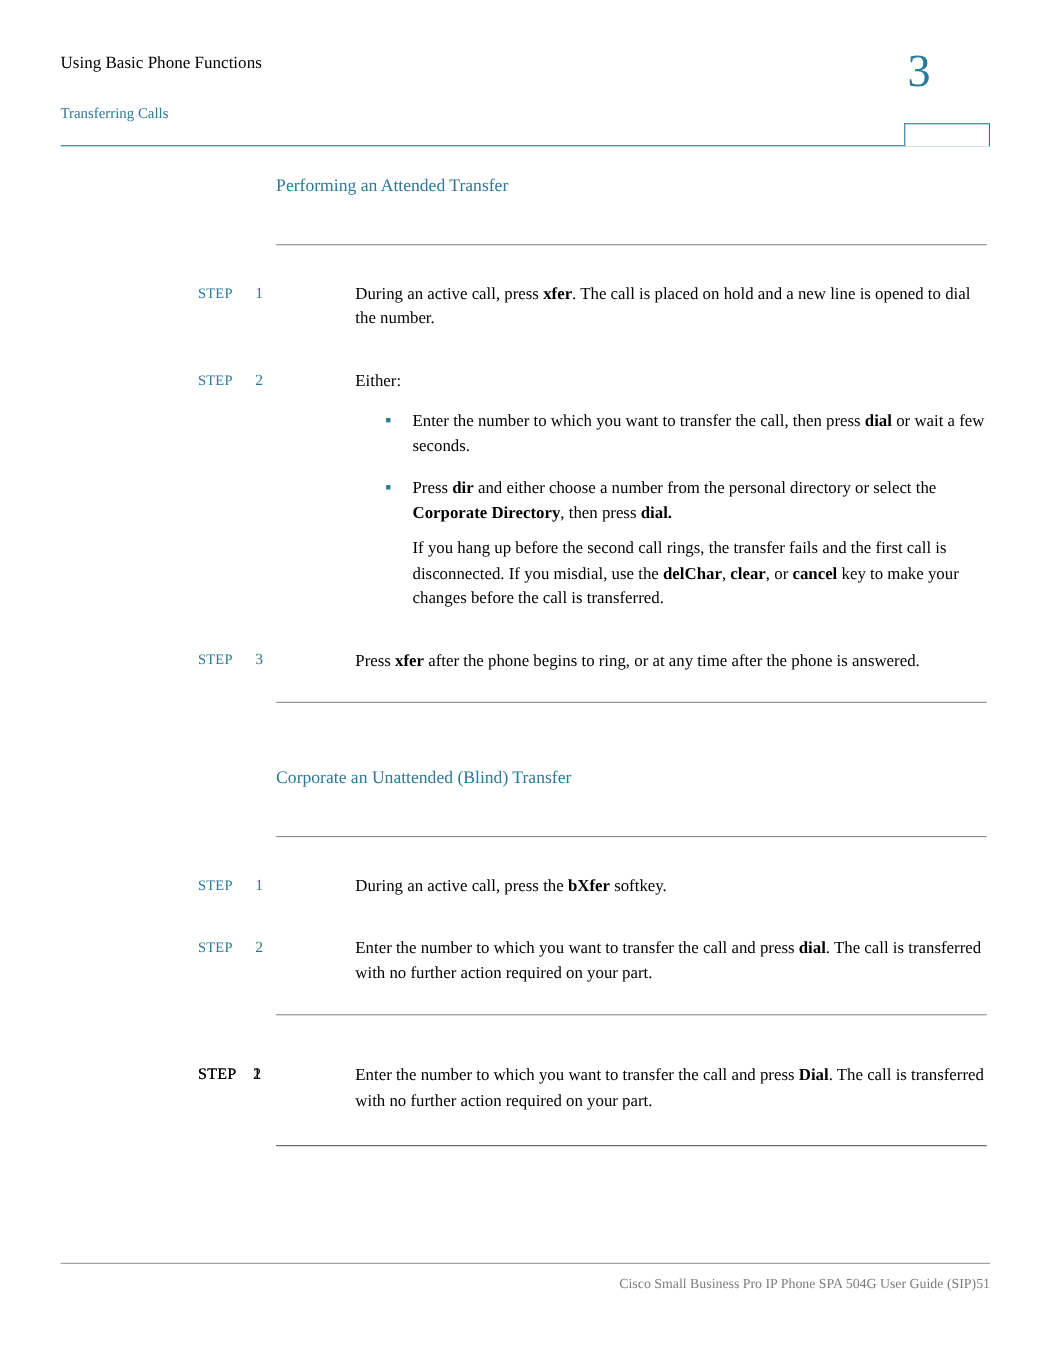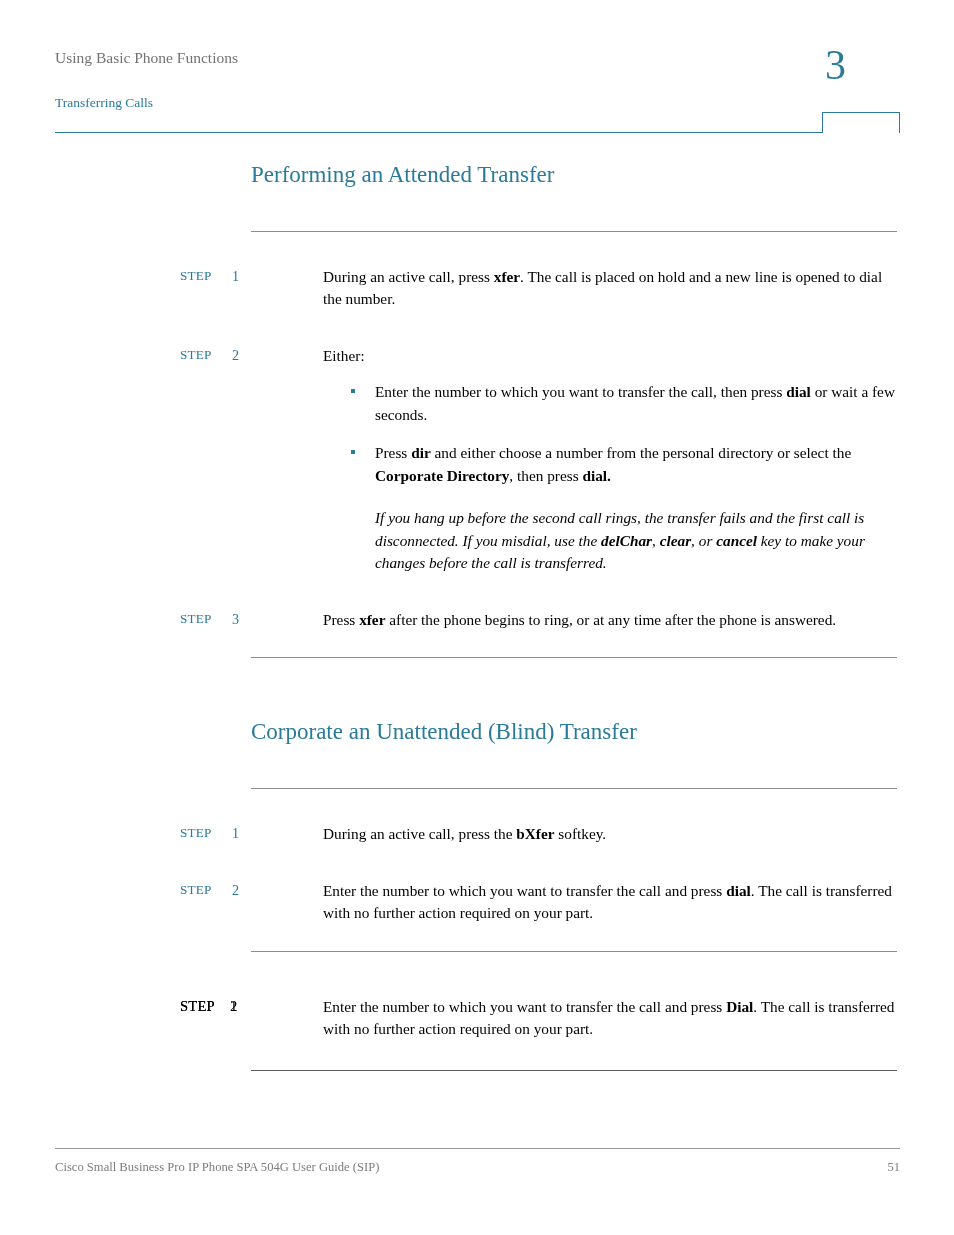--- a/index.html
+++ b/index.html
@@ -29,21 +29,21 @@
     width: 845px;
     height: 90px;
   }
   .header-titles {
     position: absolute;
     left: 0;
     top: 0;
   }
   .hdr-chapter-title {
     font-size: 15.5px;
-    color: #737373;
+    color: #000000;
     line-height: 1.5;
     white-space: nowrap;
   }
   .hdr-section-title {
     font-size: 13.5px;
     color: #2a7a99;
     line-height: 1.5;
     margin-top: 24px;
     white-space: nowrap;
   }
@@ -83,21 +83,21 @@
     left: 251px;
     top: 160px;
     width: 646px;
   }
 
   .section {
     position: relative;
   }
 
   h2.section-heading {
-    font-size: 23px;
+    font-size: 16px;
     font-weight: normal;
     color: #2a7a99;
     margin: 0;
     line-height: 1.3;
   }
 
   .rule {
     height: 1px;
     background: #8c8c8c;
     width: 100%;
@@ -160,43 +160,42 @@
   ul.bullets > li:last-child { margin-bottom: 0; }
   ul.bullets > li .bullet-mark {
     position: absolute;
     left: 28px;
     top: 8px;
     width: 4px;
     height: 4px;
     background: #2a7a99;
   }
   .sub-para {
-    margin-top: 20px;
+    margin-top: 10px;
     line-height: 1.47;
-    font-style: italic;
   }
 
   b, strong { font-weight: bold; }
 
   
   .footer {
     position: absolute;
     left: 55px;
     top: 1148px;
     width: 845px;
   }
   .footer-rule {
     height: 1px;
     background: #9a9a9a;
     width: 100%;
   }
   .footer-row {
     margin-top: 11px;
     display: flex;
-    justify-content: space-between;
+    justify-content: flex-end;
     align-items: baseline;
     font-size: 12.6px;
     color: #7d7d7d;
   }
 </style>
 </head>
 <body>
 
 <div class="page">
 

